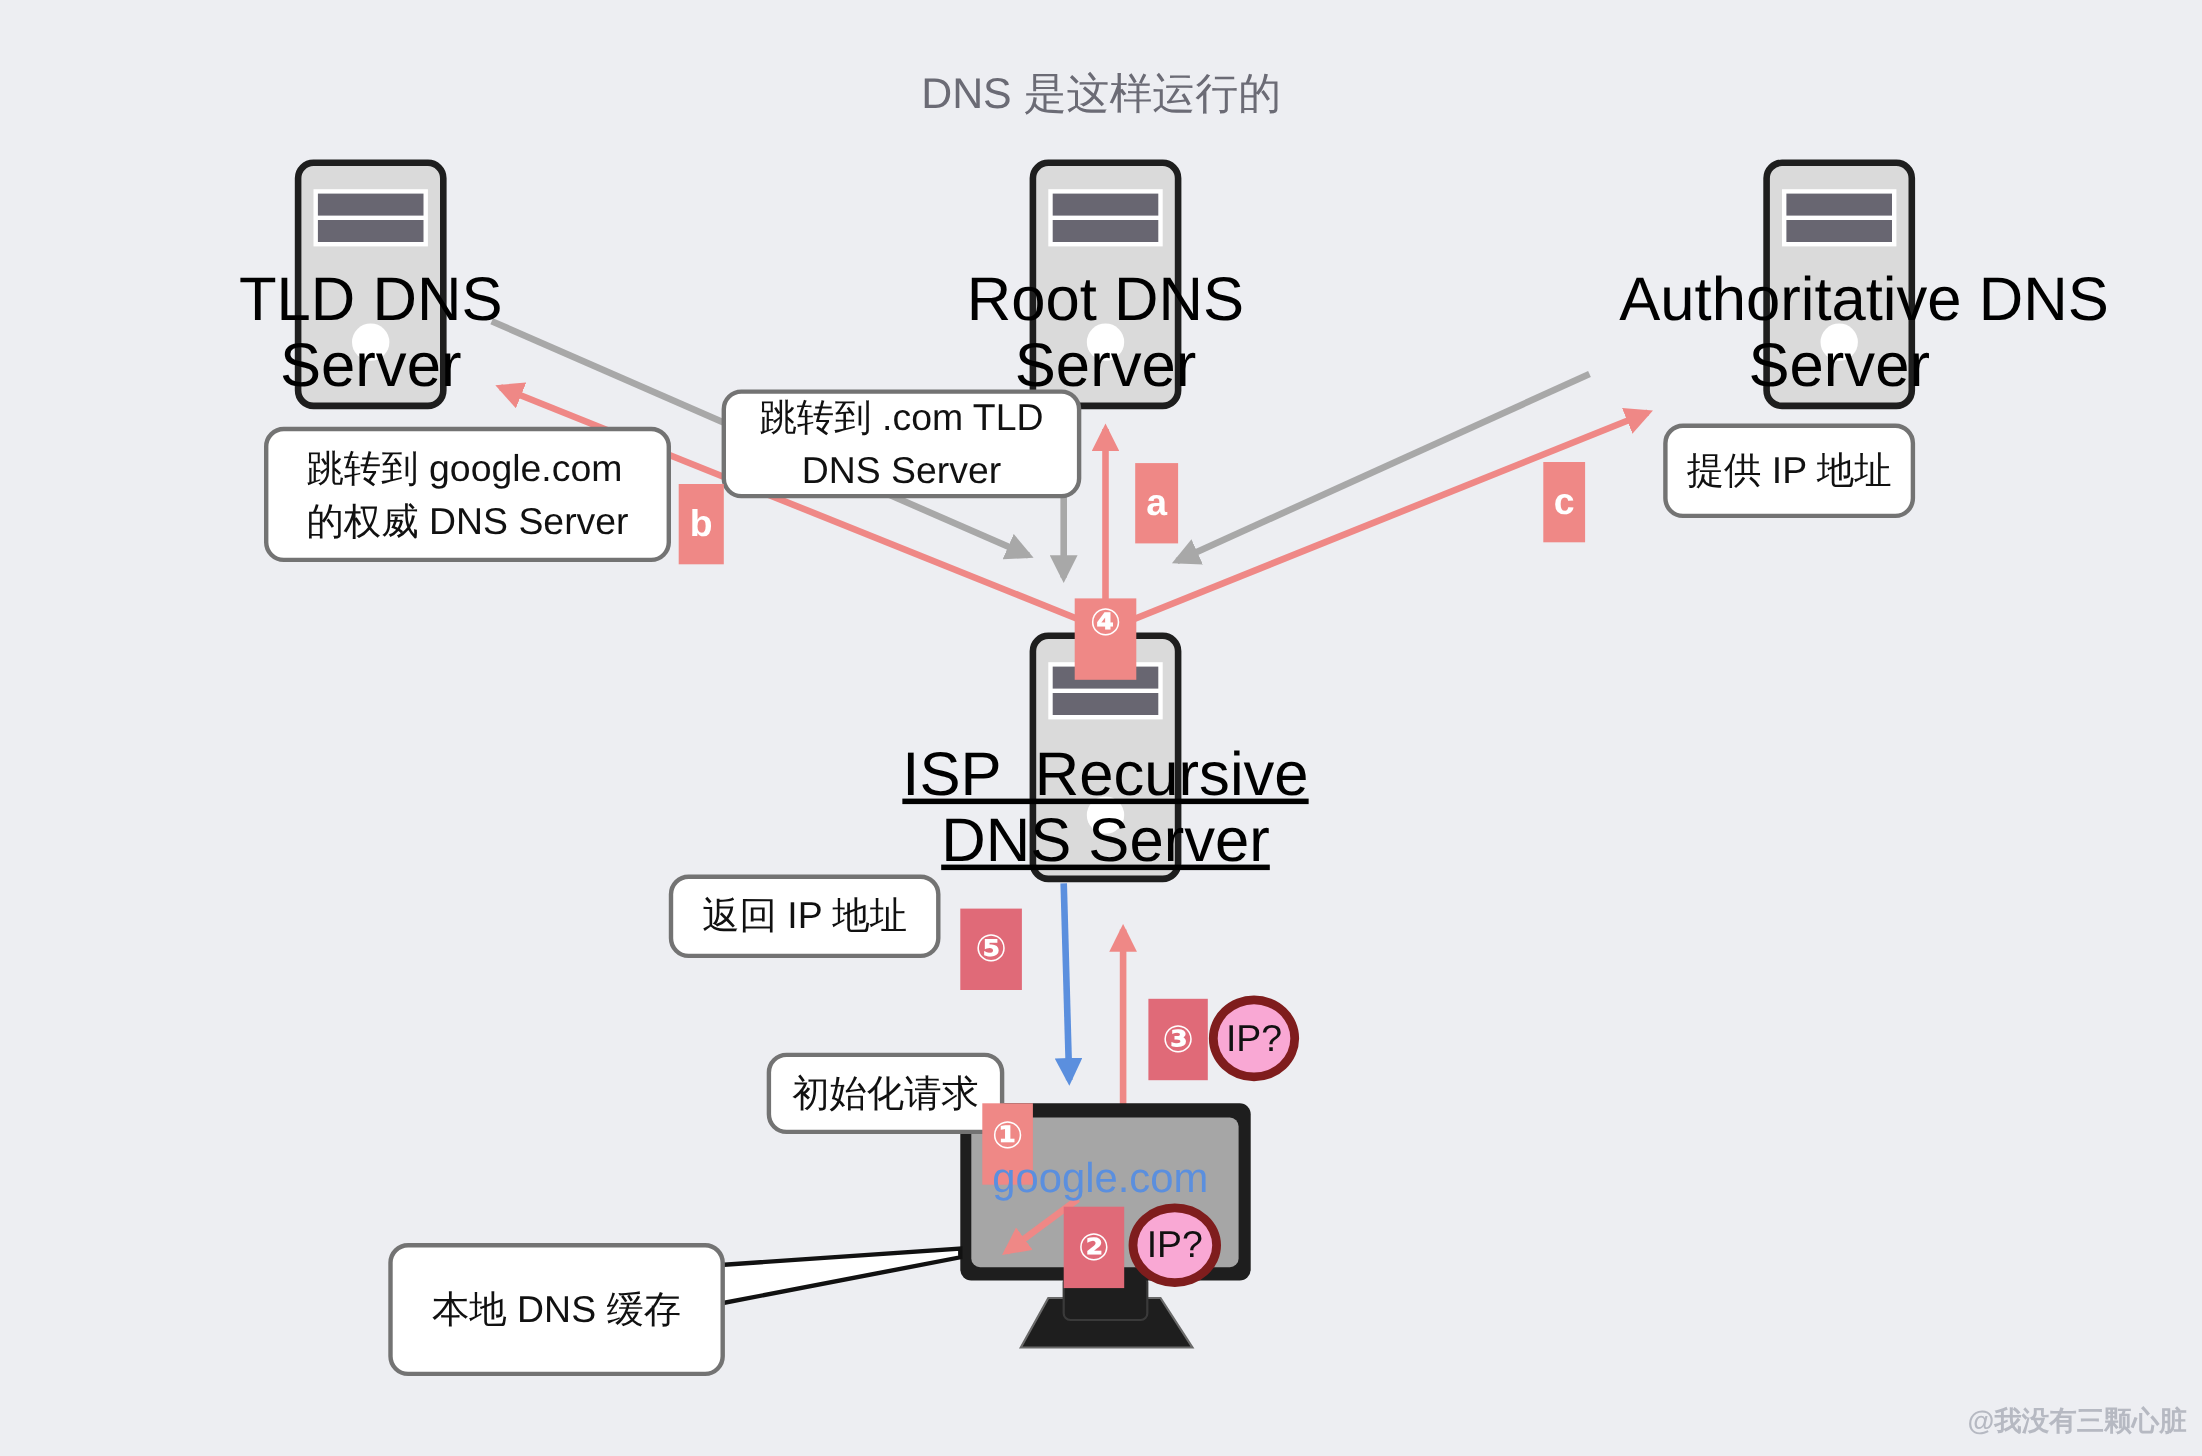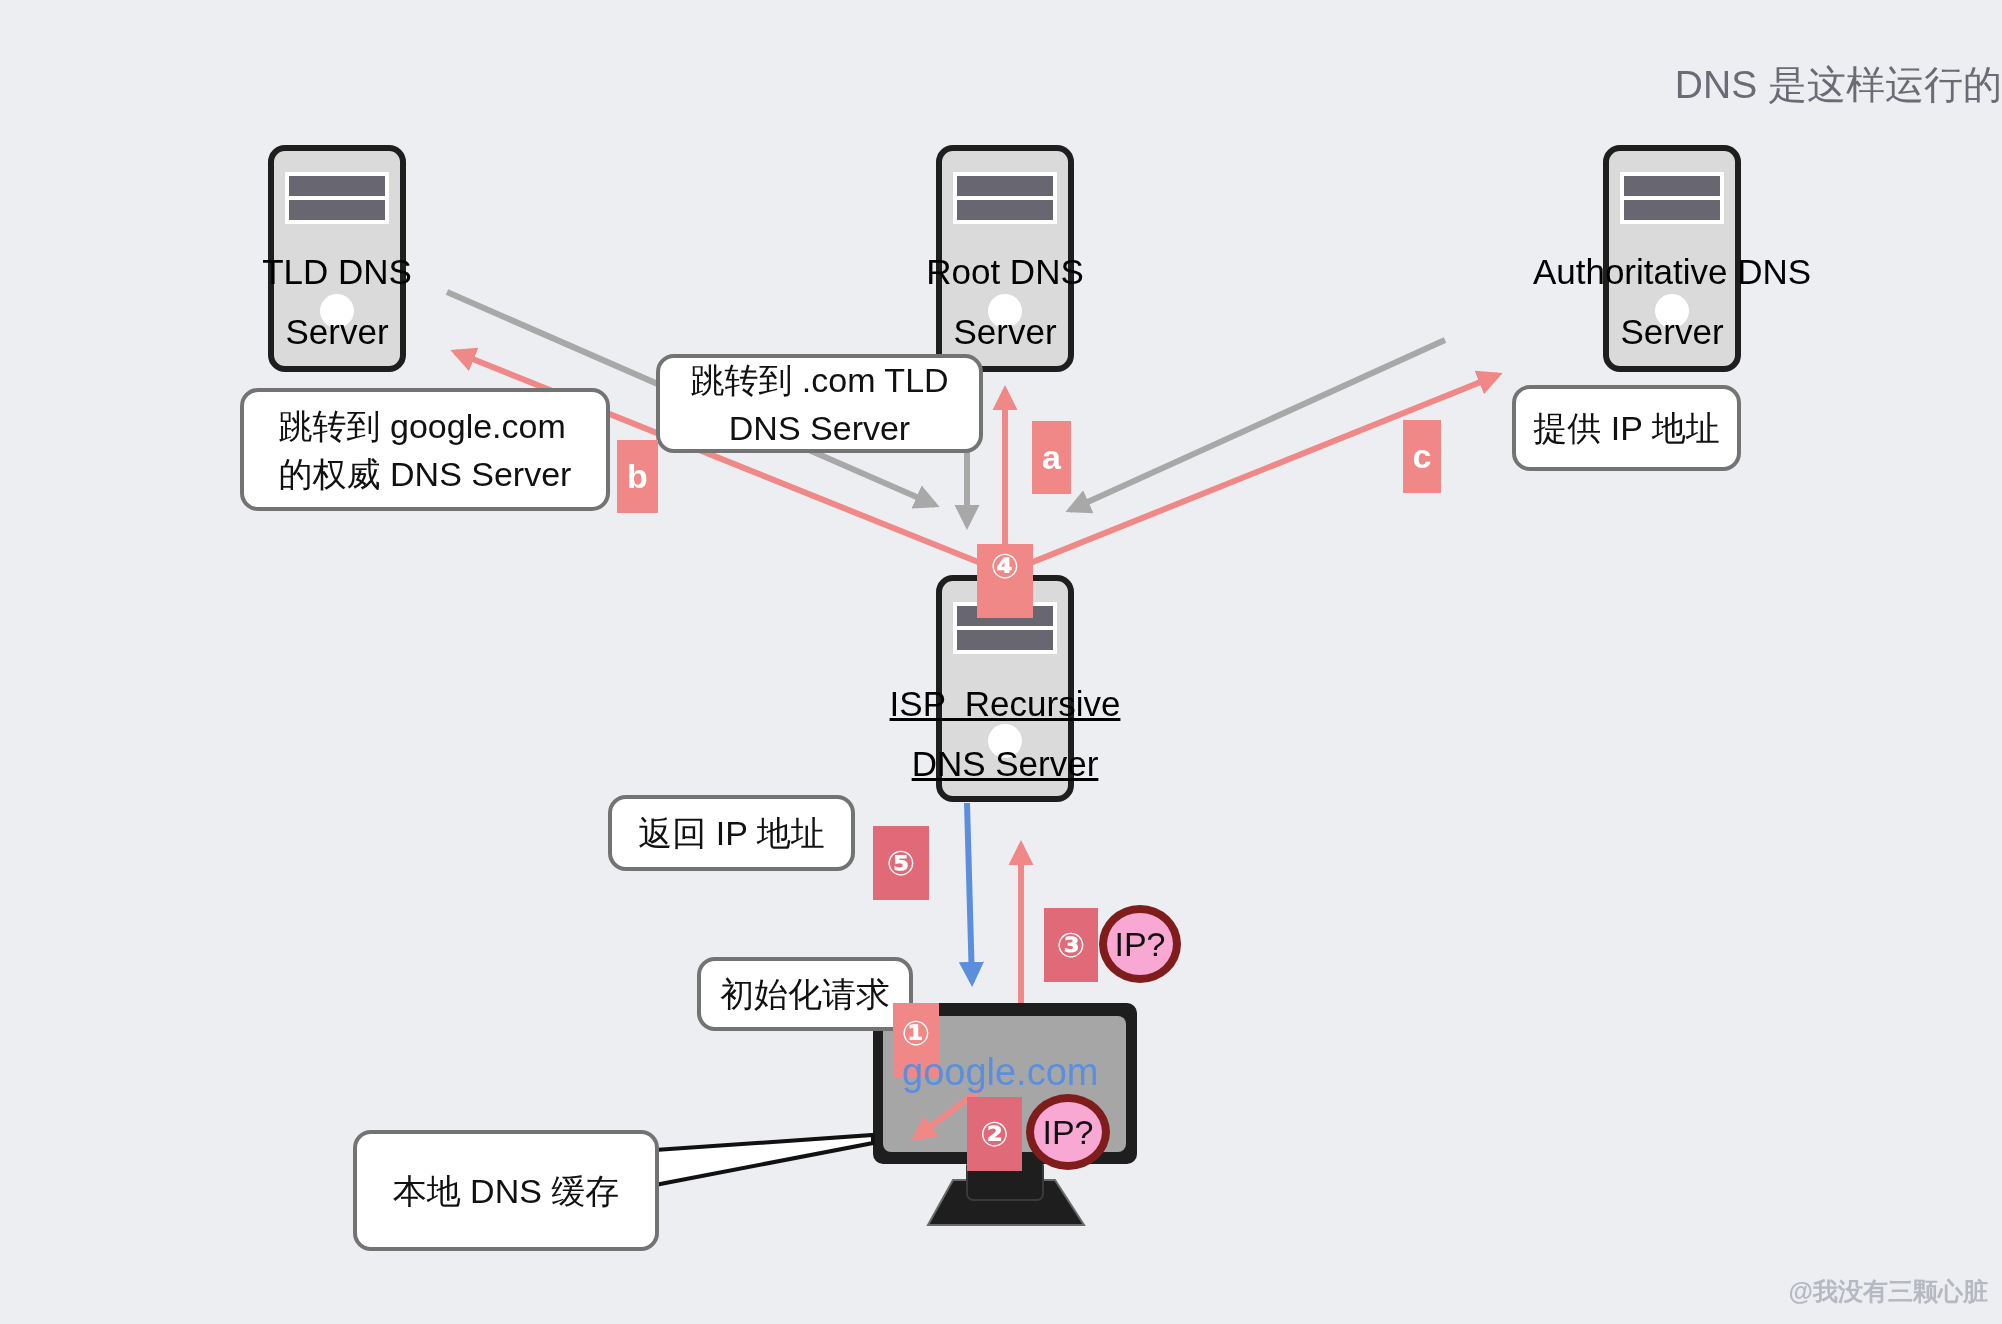--- a/index.html
+++ b/index.html
@@ -1,21 +1,21 @@
 <!DOCTYPE html>
 <html><head>
 <meta charset="utf-8">
 <style>
   html, body { margin:0; padding:0; }
   body { width:2002px; height:1324px; background:#edeef2; position:relative; overflow:hidden;
          font-family:"Liberation Sans","DejaVu Sans",sans-serif; }
   #stage { position:absolute; left:0; top:0; width:2002px; height:1324px; }
-  .title { position:absolute; left:0; width:2002px; top:58px; text-align:right; font-size:39px; color:#6b6b75; }
+  .title { position:absolute; left:0; width:2002px; top:58px; text-align:center; font-size:39px; color:#6b6b75; }
   .watermark { position:absolute; right:14px; bottom:16px; font-size:25px; color:#b6b9c2; font-weight:bold; }
-  .srv-label { position:absolute; font-size:35px; color:#000; text-align:center; line-height:60px; white-space:pre; }
+  .srv-label { position:absolute; font-size:56px; color:#000; text-align:center; line-height:60px; white-space:pre; }
   .box { position:absolute; background:#fff; border:4px solid #737373; border-radius:18px; box-sizing:border-box;
          display:flex; align-items:center; justify-content:center; text-align:center; font-size:34px; color:#111; line-height:48px; white-space:pre; }
   .tag { position:absolute; display:flex; align-items:center; justify-content:center; color:#fff; font-size:34px; font-weight:bold; }
   .tag.light { background:#ef8886; }
   .tag.dark { background:#e06a78; }
   .bubble { position:absolute; background:#f9a8d4; border:8px solid #7f1d1d; border-radius:50%; box-sizing:border-box;
             display:flex; align-items:center; justify-content:center; font-size:34px; color:#111; }
   .screen-text { position:absolute; font-size:38px; color:#5b8fde; }
 </style>
 </head>

